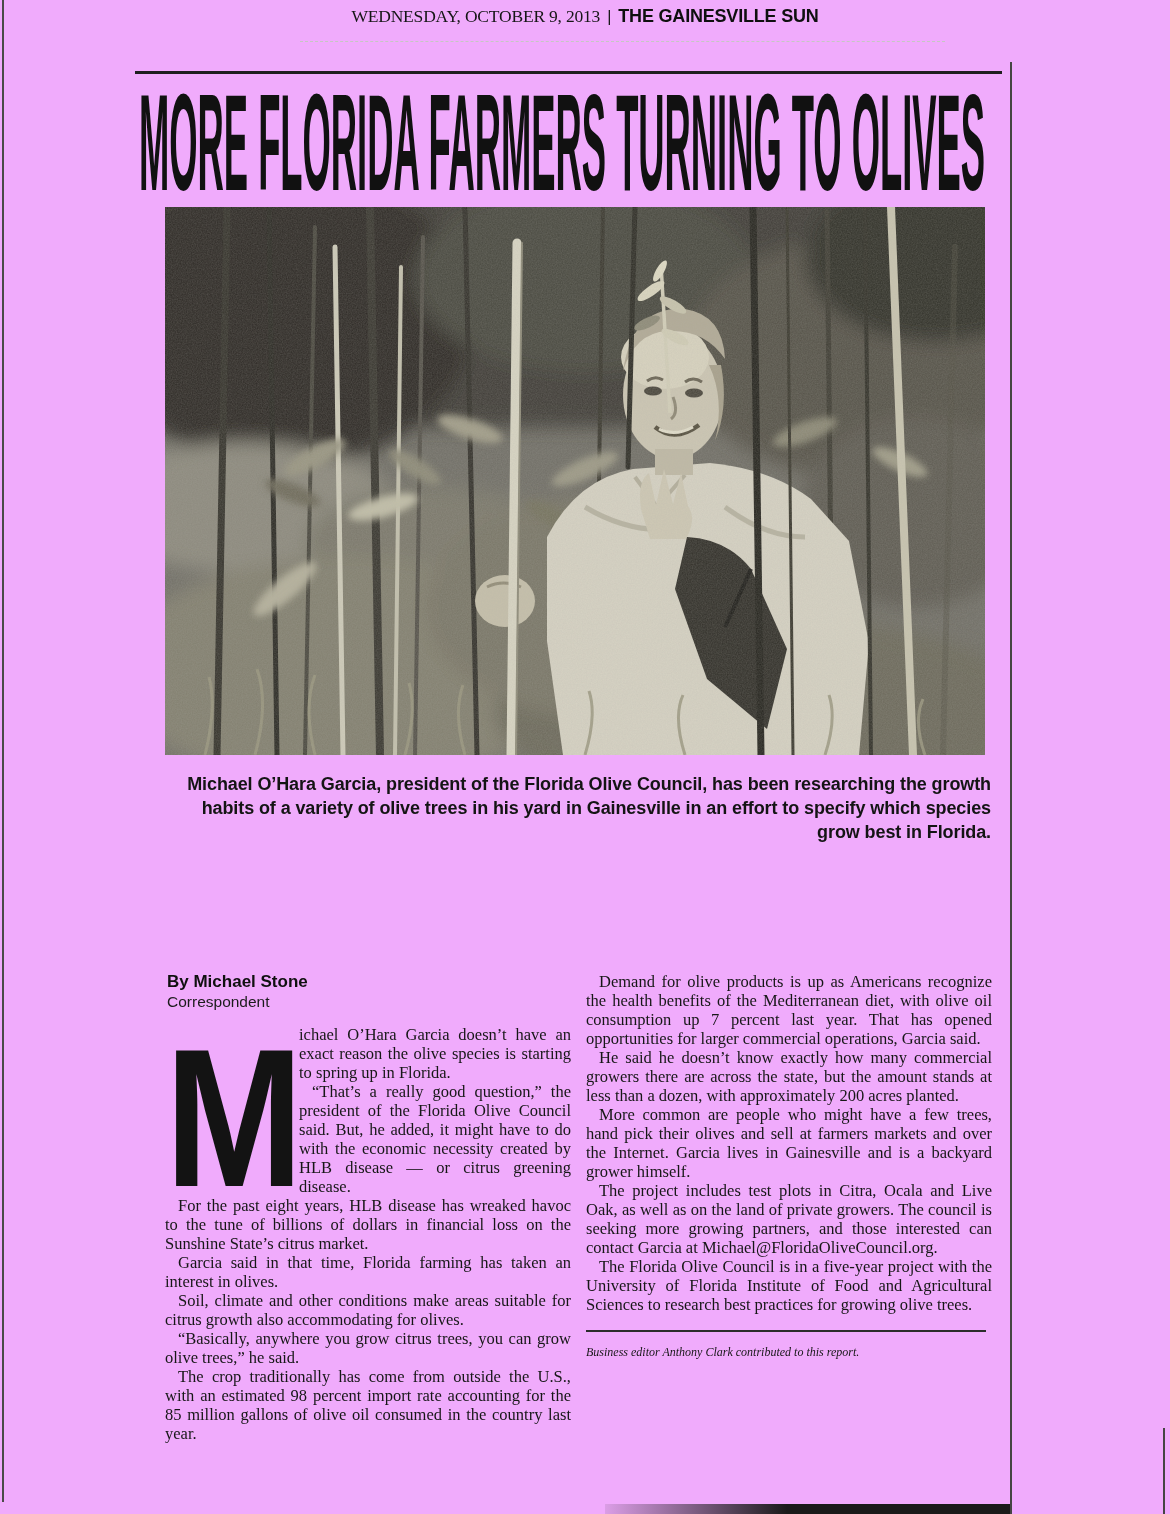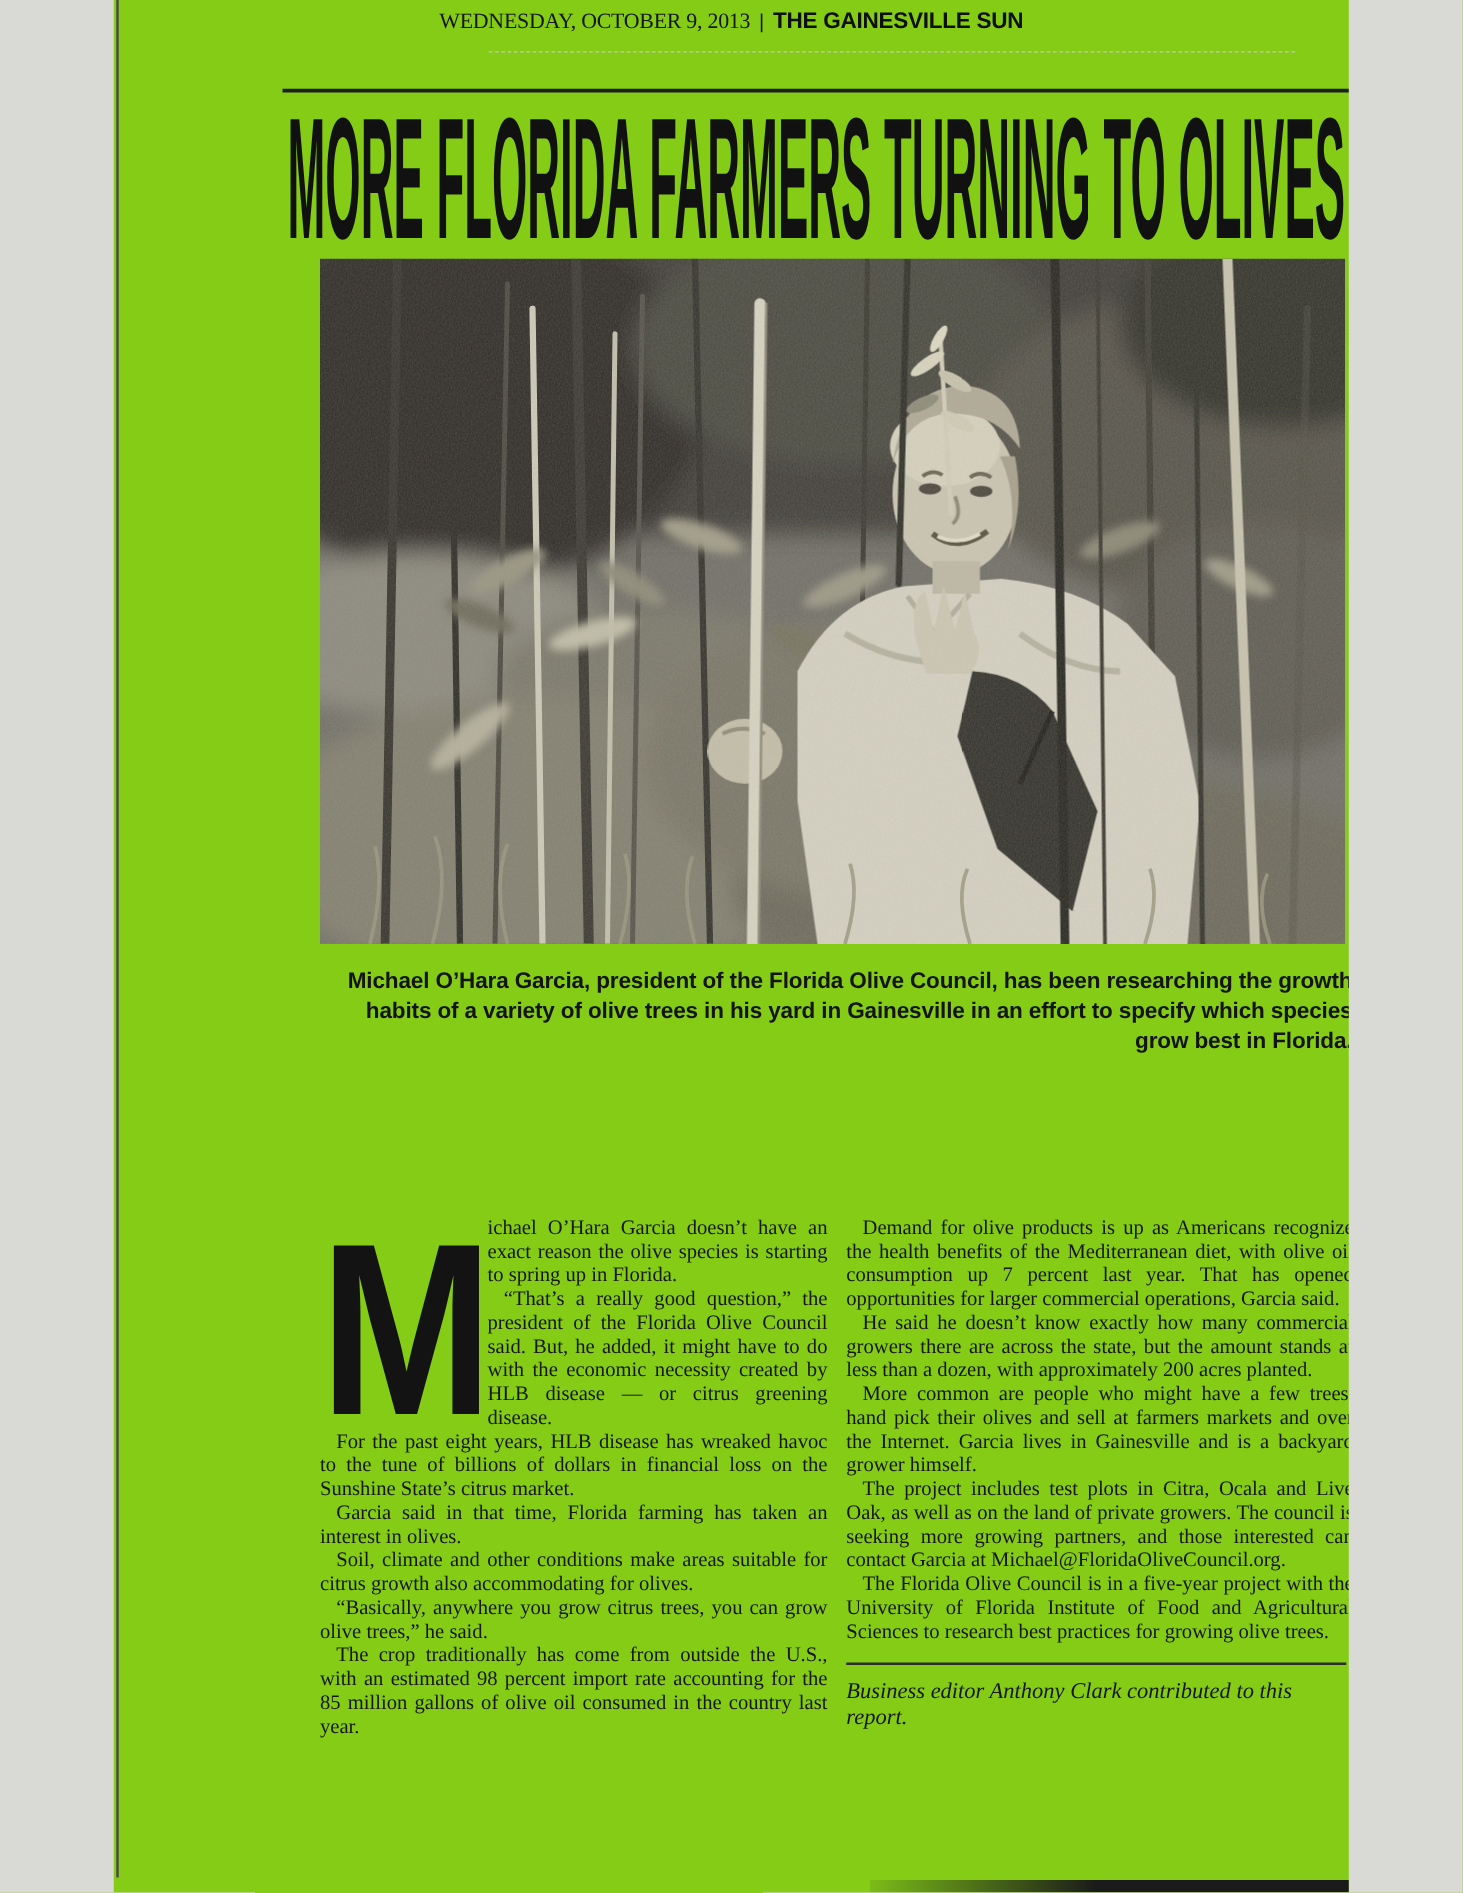--- a/index.html
+++ b/index.html
@@ -1,18 +1,18 @@
 <!DOCTYPE html>
 <html><head>
 <meta charset="utf-8">
 <style>
   html,body{margin:0;padding:0;background:#d9d9d6;}
   .page{
-    position:relative;width:988px;height:1514px;margin:0 auto;
-    background:#84cc16;overflow:hidden;color:#1b1b1b;
+    position:relative;width:1170px;height:1514px;margin:0 auto;
+    background:#f0abfc;overflow:hidden;color:#1b1b1b;
     font-family:"Liberation Serif", serif;
   }
   
   .masthead{position:absolute;top:6px;left:0;width:100%;text-align:center;white-space:nowrap;}
   .masthead .date{font:400 17.5px "Liberation Serif", serif;letter-spacing:-0.2px;color:#161616;}
   .masthead .sep{font:400 16px "Liberation Sans", sans-serif;margin:0 7px;color:#161616;}
   .masthead .paper{font:700 18px "Liberation Sans", sans-serif;letter-spacing:-0.2px;color:#0f0f0f;}
   .masthead-underline{position:absolute;top:41px;left:300px;width:645px;border-top:1px dashed #c6c6c2;}
 
   
@@ -44,21 +44,21 @@
   .byline .by{font-weight:700;font-size:17px;color:#101010;}
   .byline .role{font-size:15.5px;margin-top:1px;color:#1c1c1c;}
   .col p{margin:0;text-indent:13px;}
   .col p.noindent{text-indent:0;}
   .dropcap{
     float:left;width:122px;height:148px;margin:5px 12px 0 0;overflow:visible;
     font:700 166px/0.9 "Liberation Sans", sans-serif;color:#131313;
     transform:scaleY(1.18);transform-origin:top left;letter-spacing:-4px;
   }
   .note-rule{border:0;border-top:2px solid #2c2c2c;width:400px;margin:16px 0 10px;}
-  .note{font-style:italic;font-size:18px;line-height:21px;text-align:left;color:#171717;}
+  .note{font-style:italic;font-size:12px;line-height:21px;text-align:left;color:#171717;}
 </style>
 </head>
 <body>
 
 <div class="page">
 
   <div class="masthead">
     <span class="date">WEDNESDAY, OCTOBER 9, 2013</span><span class="sep">|</span><span class="paper">THE GAINESVILLE SUN</span>
   </div>
   <div class="masthead-underline"></div>
@@ -188,20 +188,24 @@
 
       <rect width="820" height="548" filter="url(#grain)" opacity="0.5"></rect>
     </svg>
   </div>
 
   <div class="caption">Michael O’Hara Garcia, president of the Florida Olive Council, has been researching the growth habits of a variety of olive trees in his yard in Gainesville in an effort to specify which species grow best in Florida.</div>
 
 
   <div class="columns">
     <div class="col">
+      <div class="byline">
+        <div class="by">By Michael Stone</div>
+        <div class="role">Correspondent</div>
+      </div>
       <p class="noindent"><span class="dropcap">M</span><span>ichael O’Hara Garcia doesn’t have an exact reason the olive species is starting to spring up in Florida.</span></p>
       <p>“That’s a really good question,” the president of the Florida Olive Council said. But, he added, it might have to do with the economic necessity created by HLB disease — or citrus greening disease.</p>
       <p>For the past eight years, HLB disease has wreaked havoc to the tune of billions of dollars in financial loss on the Sunshine State’s citrus market.</p>
       <p>Garcia said in that time, Florida farming has taken an interest in olives.</p>
       <p>Soil, climate and other conditions make areas suitable for citrus growth also accommodating for olives.</p>
       <p>“Basically, anywhere you grow citrus trees, you can grow olive trees,” he said.</p>
       <p>The crop traditionally has come from outside the U.S., with an estimated 98 percent import rate accounting for the 85 million gallons of olive oil consumed in the country last year.</p>
     </div>
     <div class="col">
       <p>Demand for olive products is up as Americans recognize the health benefits of the Mediterranean diet, with olive oil consumption up 7 percent last year. That has opened opportunities for larger commercial operations, Garcia said.</p>

